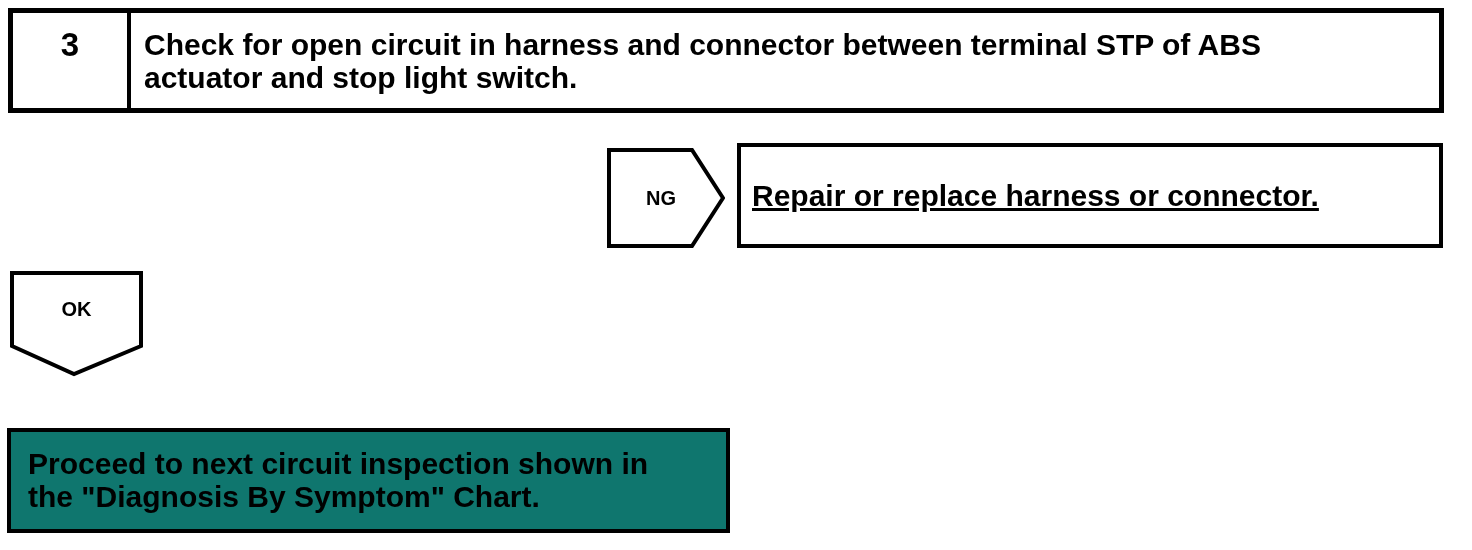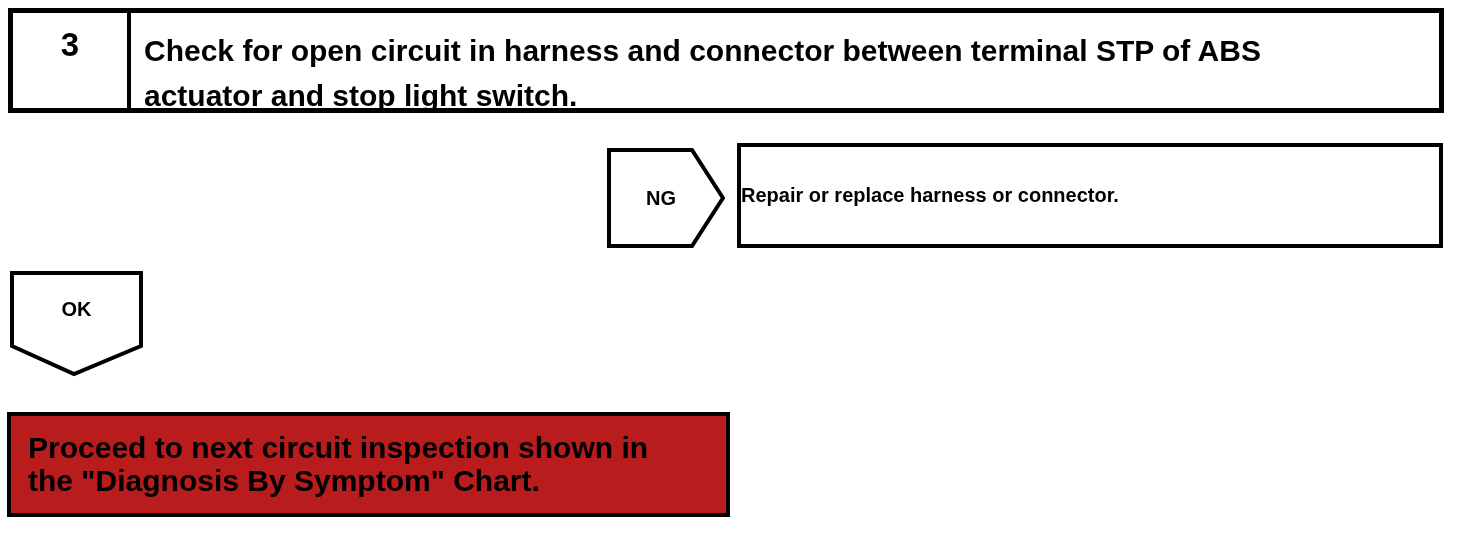--- a/index.html
+++ b/index.html
@@ -33,21 +33,21 @@
     border-right: 4px solid #000;
     text-align: center;
     padding-top: 15px;
     font-size: 33px;
     line-height: 33px;
     flex: 0 0 auto;
   }
   .step-instruction {
     padding: 15px 0 0 13px;
     font-size: 30px;
-    line-height: 45px;
+    line-height: 33px;
   }
   .step-instruction .measure { display: block; width: 1190px; }
 
   
   .ng-connector { left: 607px; top: 148px; width: 118px; height: 100px; }
   .ng-connector svg { display: block; }
   .connector-label {
     position: absolute;
     display: flex;
     align-items: center;
@@ -60,35 +60,37 @@
   
   .ng-action-box {
     left: 737px; top: 143px;
     width: 706px; height: 105px;
     border: 4px solid #000;
     background: #fff;
     display: flex;
     align-items: center;
   }
   .ng-action-text {
-    font-size: 20px;
+    padding-left: 11px;
+    font-size: 30px;
     line-height: 33px;
+    text-decoration: underline;
   }
 
   
   .ok-connector { left: 10px; top: 271px; width: 115px; height: 106px; }
   .ok-connector svg { display: block; }
   .ok-label { left: 0; top: 0; width: 133px; height: 77px; }
 
   
   .ok-action-box {
-    left: 7px; top: 412px;
+    left: 7px; top: 428px;
     width: 723px; height: 105px;
     border: 4px solid #000;
-    background: #b91c1c;
+    background: #0f766e;
   }
   .ok-action-text {
     padding: 15px 0 0 17px;
     font-size: 30px;
     line-height: 33px;
   }
   .ok-action-text .measure { display: block; width: 645px; }
 </style>
 </head>
 <body>

